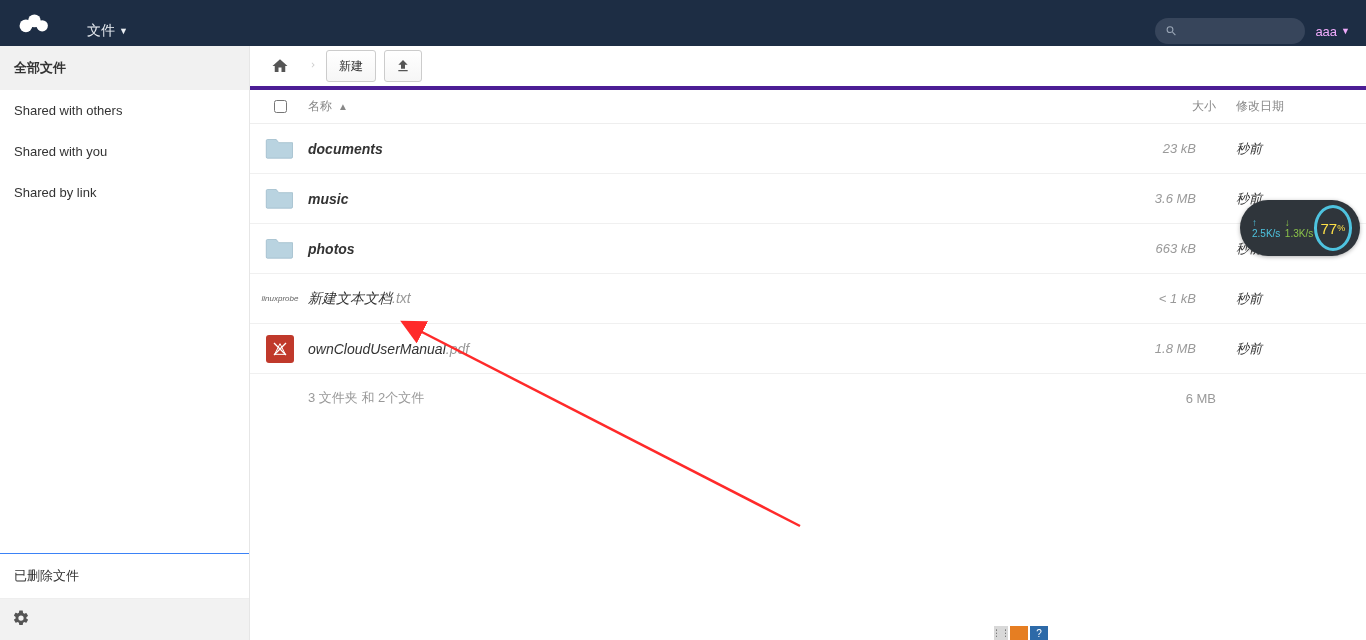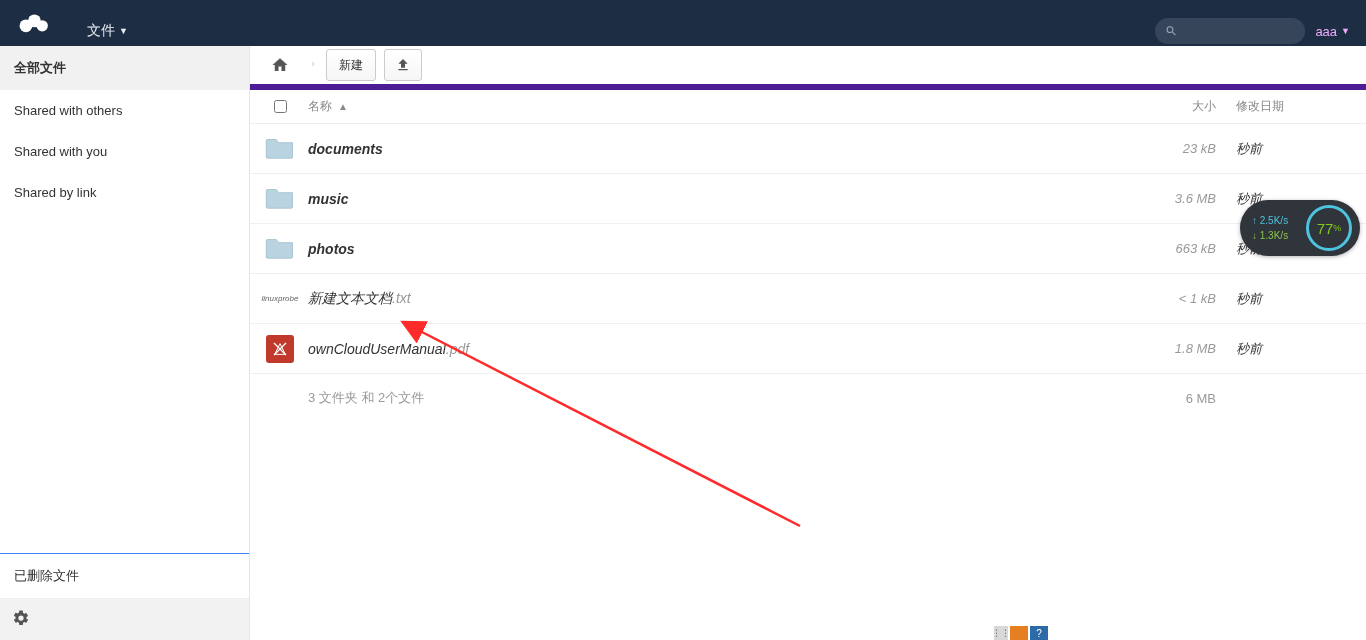--- a/index.html
+++ b/index.html
@@ -22,21 +22,21 @@
 .nav-item.active { background: #f1f1f1; font-weight: 600; }
 .sidebar-spacer { flex: 1; }
 .sidebar-trash { padding: 13px 14px; color: #333; cursor: pointer; border-top: 1px solid #3b82f6; }
 .sidebar-settings { height: 42px; border-top: 1px solid #eee; display: flex; align-items: center; padding: 0 12px; background: #f2f2f2; cursor: pointer; }
 .gear-icon svg { fill: #555; }
 
 
 .main { position: absolute; top: 46px; left: 250px; right: 0; bottom: 0; background: #fff; }
 
 
-.controls { height: 44px; display: flex; align-items: center; padding: 0 10px; gap: 8px; border-bottom: 6px solid #4c1d95; }
+.controls { height: 44px; display: flex; align-items: center; padding: 0 10px; gap: 8px; border-bottom: 4px solid #4c1d95; }
 .home-btn { width: 40px; height: 34px; display: flex; align-items: center; justify-content: center; cursor: pointer; }
 .home-btn svg { fill: #555; }
 .crumb-sep svg { fill: #ccc; }
 .btn { height: 32px; padding: 0 12px; background: linear-gradient(#fff,#f6f6f6); border: 1px solid #ccc; border-radius: 3px; font-size: 12px; color: #333; cursor: pointer; display: inline-flex; align-items: center; }
 .btn.icon-only { width: 38px; justify-content: center; padding: 0; }
 .btn svg { fill: #555; }
 
 
 .thead { height: 34px; display: flex; align-items: center; padding: 0 10px; border-bottom: 1px solid #eee; color: #888; font-size: 12px; }
 .col-check { width: 40px; display:flex; justify-content:center; }
@@ -44,43 +44,43 @@
 .col-size { width: 90px; text-align: right; padding-right: 20px; }
 .col-date { width: 120px; }
 .sort-tri { font-size: 10px; }
 
 
 .row { height: 50px; display: flex; align-items: center; padding: 0 10px; border-bottom: 1px solid #f0f0f0; cursor: pointer; font-style: italic; }
 .row .icon-cell { width: 40px; display:flex; justify-content:center; }
 .row .name-cell { flex: 1; padding-left: 8px; font-size: 14px; color: #333; }
 .row .name-cell .ext { color: #9a9a9a; }
 .row .size-cell { width: 90px; text-align: right; padding-right: 20px; color: #9a9a9a; font-size: 13px; }
-.row .date-cell { width: 120px; color: #333; font-size: 13px; }
+.row .date-cell { width: 120px; color: #333; font-size: 13px; margin-left: 20px; }
 .row.folder .name-cell { font-weight: 700; }
 
 .folder-icon svg { fill:none; }
 .pdf-icon { width: 28px; height: 28px; background:#c0392b; border-radius:3px; display:flex; align-items:center; justify-content:center; }
 .pdf-icon svg { fill:#fff; }
 .txt-badge { font-size: 8px; color: #666; }
 
 
 .summary { height: 48px; display: flex; align-items: center; padding: 0 10px; color: #999; font-size: 13px; }
 .summary .name-cell { flex: 1; padding-left: 48px; }
 .summary .size-cell { width: 90px; text-align:right; padding-right:20px; }
 .summary .date-cell { width: 120px; }
 
 
 .arrow-overlay { position: absolute; left: 0; top: 0; pointer-events: none; }
 
 
 .gauge { position: absolute; top: 200px; right: 6px; width: 120px; height: 56px; background: #2f353b; border-radius: 28px 28px 28px 28px; display: flex; align-items: center; padding: 4px 8px 4px 12px; color: #cdd4dc; font-size: 10px; box-shadow: 0 1px 4px rgba(0,0,0,0.3); }
-.gauge .speeds { display:flex; flex-direction:column; gap:4px; }
+.gauge .speeds { display:flex; flex-direction:row; gap:4px; }
 .gauge .up { color:#4ec3df; }
 .gauge .down { color:#8bc34a; }
-.gauge .circle { margin-left:auto; width:46px; height:46px; border-radius:50%; border:3px solid #4ec3df; display:flex; align-items:center; justify-content:center; font-size:15px; color:#84cc16; background:#2f353b; }
+.gauge .circle { margin-left:auto; width:46px; height:46px; border-radius:50%; border:3px solid #4ec3df; display:flex; align-items:center; justify-content:center; font-size:15px; color:#fde047; background:#2f353b; }
 .gauge .circle .pct { font-size:9px; }
 
 
 .taskbar-bit { position:absolute; bottom:0; right:318px; height:14px; display:flex; align-items:center; gap:2px; }
 .taskbar-bit .grip { width:14px; height:14px; background:#d8d8d8; display:flex; align-items:center; justify-content:center; font-size:9px; color:#555; }
 .taskbar-bit .orange { width:18px; height:14px; background:#e67e22; }
 .taskbar-bit .blue { width:18px; height:14px; background:#2d6aa8; color:#fff; display:flex; align-items:center; justify-content:center; font-size:10px; }
 
 .arrow-tri { font-size: 9px; }
 </style>

